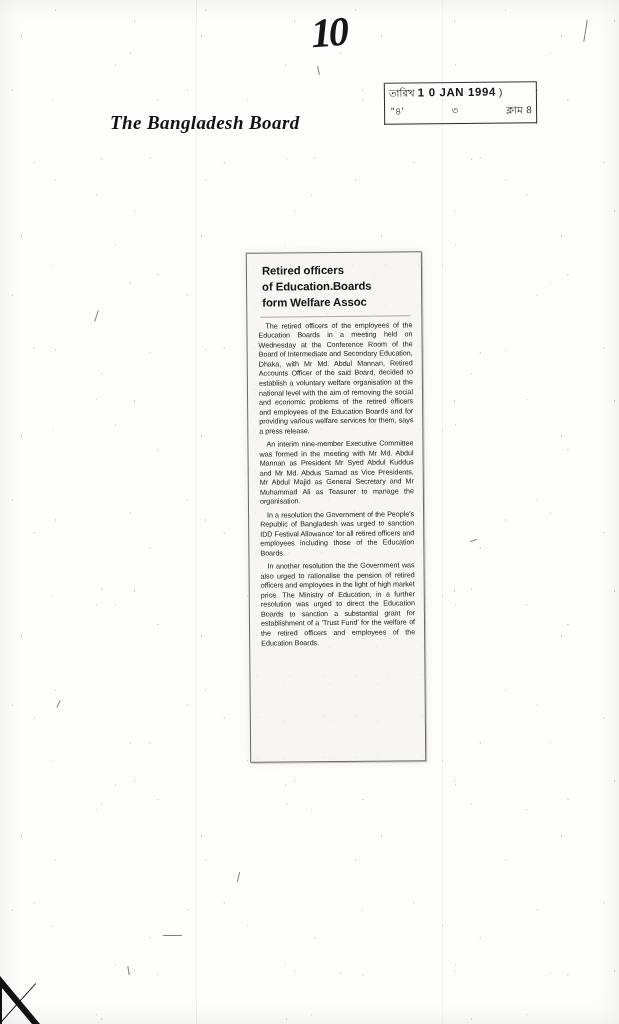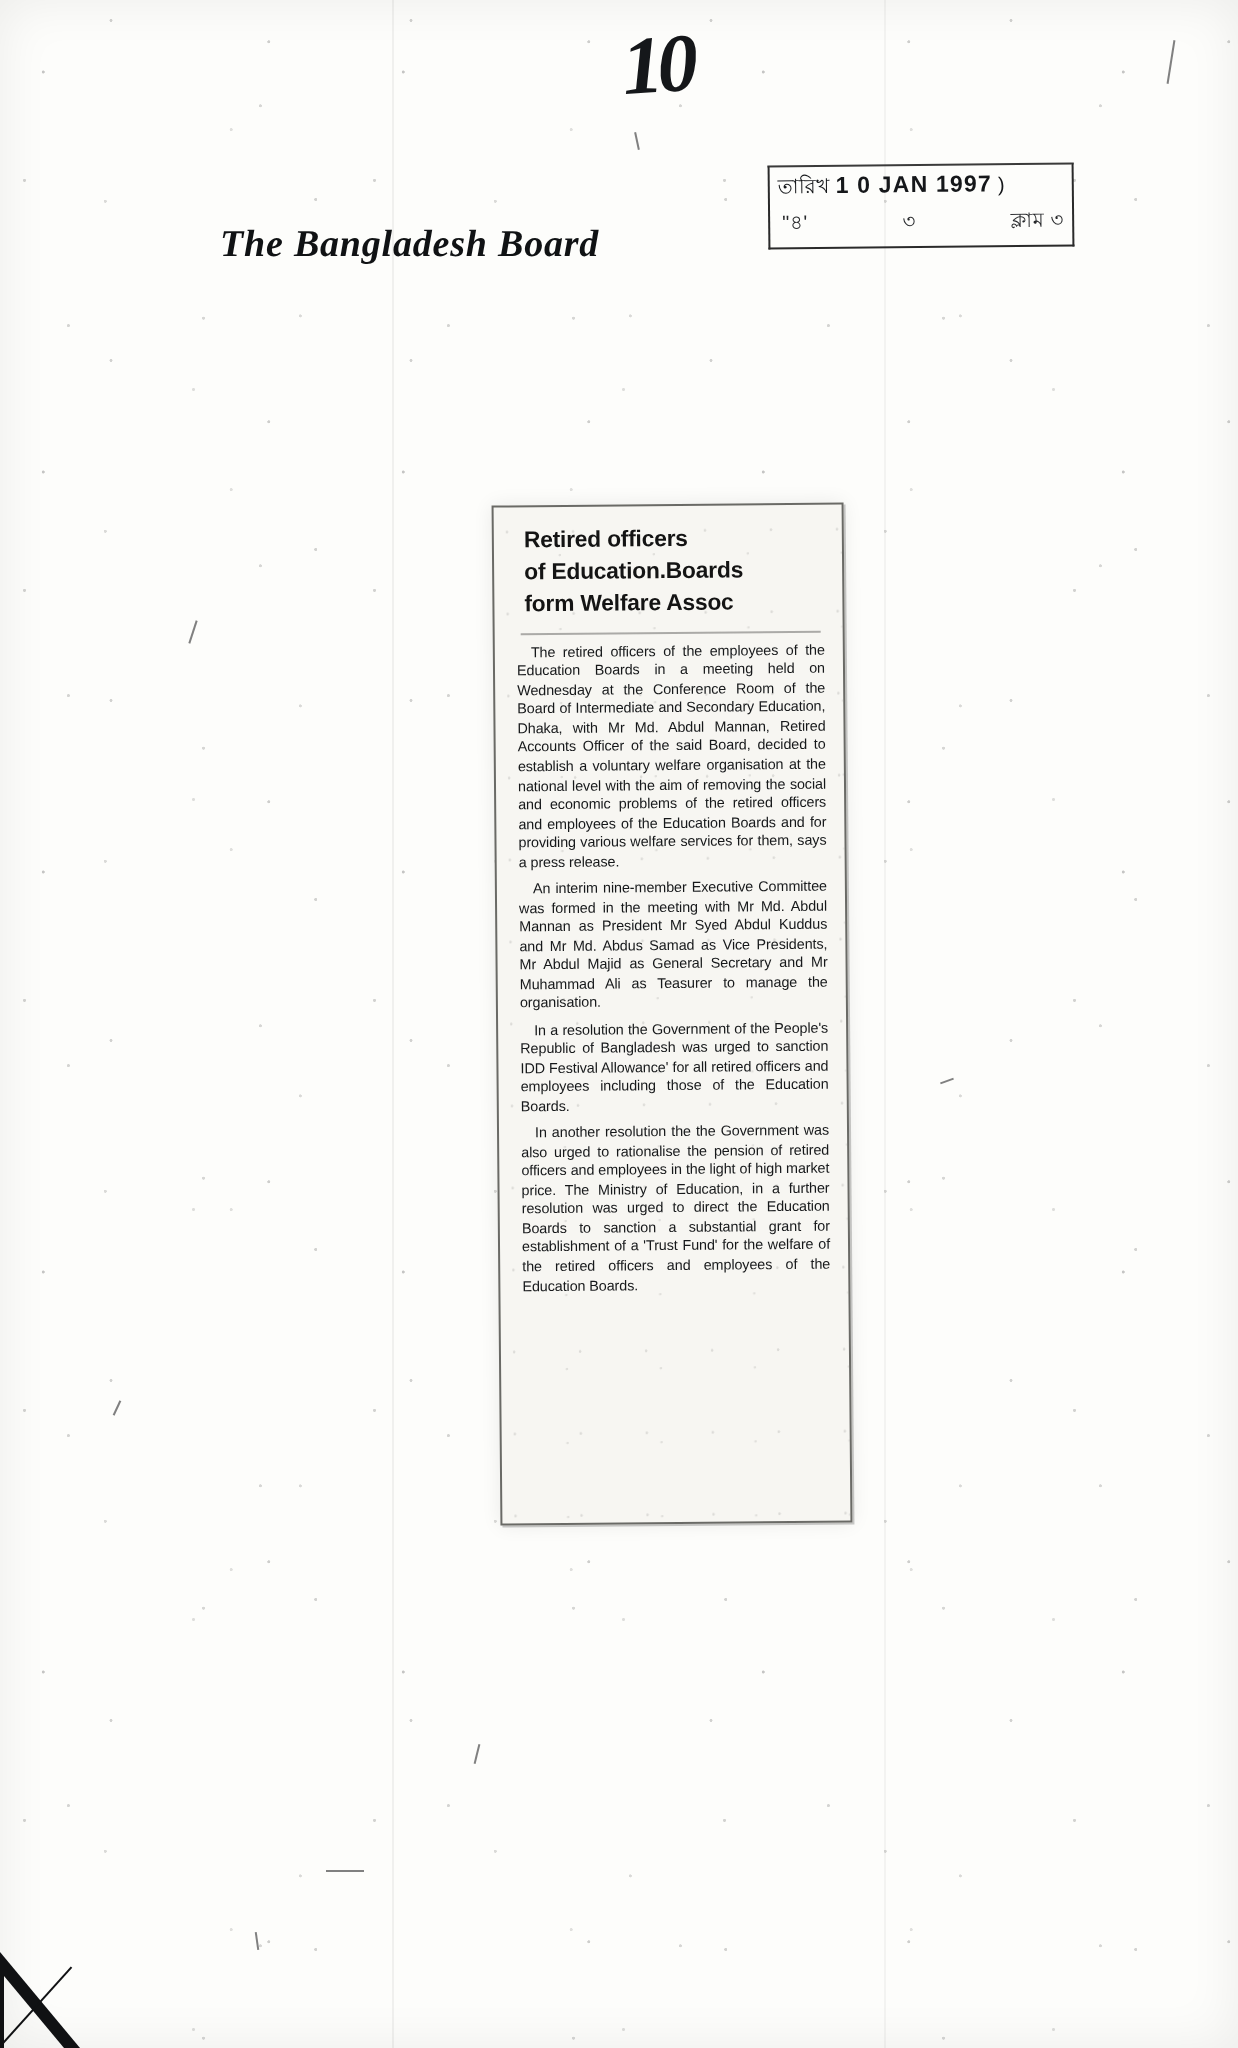--- a/index.html
+++ b/index.html
@@ -236,27 +236,27 @@
   <div class="crease" style="left:196px; opacity:0.5;"></div>
   <div class="crease" style="left:442px; opacity:0.4;"></div>
 
   <div class="page-number">10</div>
 
   <div class="masthead">The Bangladesh Board</div>
 
   <div class="date-stamp">
     <div class="row1">
       <span>তারিখ</span>
-      <span class="eng">1 0 JAN 1997</span>
+      <span class="eng">1 0 JAN 1994</span>
       <span>)</span>
     </div>
     <div class="row2">
       <span>"৪'</span>
       <span>৩</span>
-      <span>ক্লাম ৩</span>
+      <span>ক্লাম 8</span>
     </div>
   </div>
 
   <div class="clipping">
     <div class="clip-inner">
       <div class="headline">
         <span class="hl-line">Retired officers</span>
         <span class="hl-line">of Education.Boards</span>
         <span class="hl-line">form Welfare Assoc</span>
       </div>

